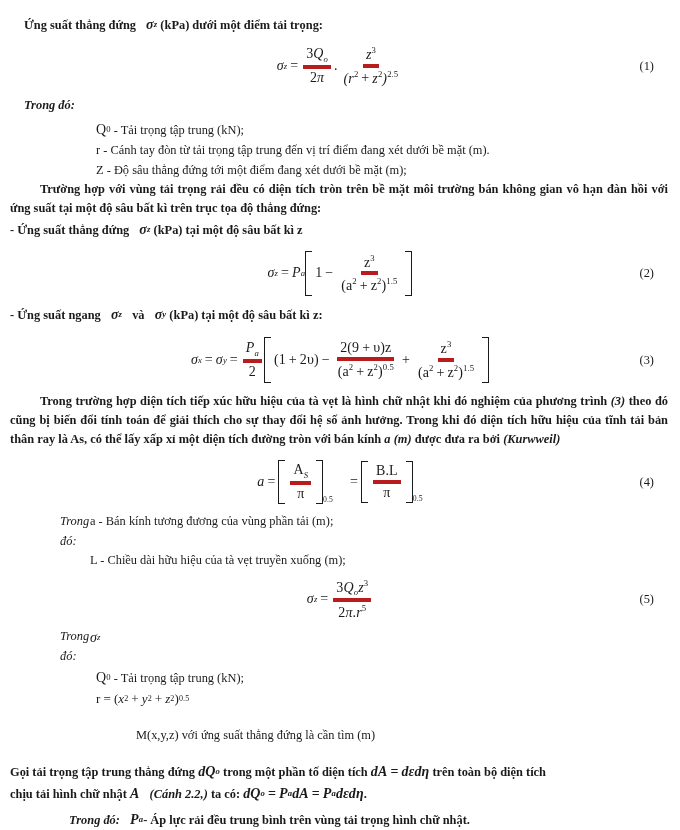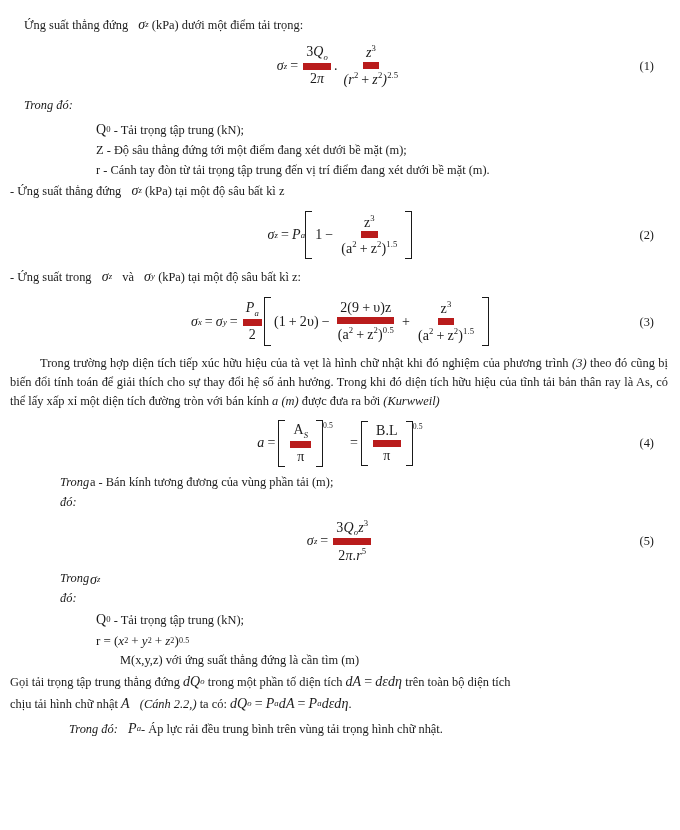--- a/index.html
+++ b/index.html
@@ -22,29 +22,30 @@
     height: 830px;
     padding: 0;
     box-sizing: border-box;
   }
   .para {
     margin: 0;
     padding: 0 12px 0 10px;
     line-height: 1.55;
     text-align: justify;
     text-justify: inter-word;
+    font-weight: bold;
   }
   .para.indent { text-indent: 30px; }
   .hang {
     margin: 0;
     padding-left: 96px;
     line-height: 1.58;
   }
   .hang2 {
-    margin: 0;
+    margin: 16px;
     padding-left: 120px;
     line-height: 1.58;
   }
   .it { font-style: italic; }
   .defs-row {
     display: flex;
     margin: 0;
     line-height: 1.6;
   }
   .defs-row .k {
@@ -84,21 +85,21 @@
   .math .rm { font-style: normal; }
   .frac {
     display: inline-flex;
     flex-direction: column;
     align-items: center;
     vertical-align: middle;
     margin: 0 2px;
   }
   .frac > .num {
     padding: 0 3px 1px 3px;
-    border-bottom: 7px solid #b91c1c;
+    border-bottom: 4px solid #b91c1c;
     line-height: 1.15;
   }
   .frac > .den {
     padding: 1px 3px 0 3px;
     line-height: 1.15;
   }
   sup.s { font-size: 0.62em; vertical-align: super; font-style: normal; }
   sub.s { font-size: 0.62em; vertical-align: sub; font-style: normal; }
   sub.si { font-size: 0.62em; vertical-align: sub; font-style: italic; }
   .brk {
@@ -123,21 +124,21 @@
     border-bottom: 1.3px solid #1a1a1a;
     margin-left: 3px;
   }
   .brk > .inner {
     display: inline-flex;
     align-items: center;
     padding: 2px 0;
   }
   .pow-out {
     display: inline-flex;
-    align-items: flex-start;
+    align-items: flex-end;
   }
   .pow-out .pw {
     font-size: 0.55em;
     font-style: normal;
     margin-top: 1px;
   }
   .spacer4 { height: 4px; }
   .spacer6 { height: 6px; }
   .spacer8 { height: 8px; }
   .spacer10 { height: 10px; }
@@ -190,24 +191,25 @@
   <div class="spacer4"></div>
 
   <p class="hang">
     <span class="math" style="font-style:normal;">
         <span class="rm">Q</span>
         <sub class="s">0</sub>
       </span>
     <span>- Tải trọng tập trung (kN);</span>
   </p>
 
+  <p class="hang">r - Cánh tay đòn từ tải trọng tập trung đến vị trí điểm đang xét dưới bề mặt (m).</p>
+
   <p class="hang">Z - Độ sâu thẳng đứng tới một điểm đang xét dưới bề mặt (m);</p>
 
-  <p class="hang">r - Cánh tay đòn từ tải trọng tập trung đến vị trí điểm đang xét dưới bề mặt (m).</p>
-
+  <p class="para indent">Trường hợp với vùng tải trọng rải đều có diện tích tròn trên bề mặt môi trường bán không gian vô hạn đàn hồi với ứng suất tại một độ sâu bất kì trên trục tọa độ thẳng đứng:</p>
 
   <p class="para">
     <span>- Ứng suất thẳng đứng</span>
     <span class="gap"></span><span class="math">
         <span>σ</span>
         <sub class="si">z</sub>
       </span>
     <span>(kPa)  tại một độ sâu bất kì z</span>
   </p>
 
@@ -232,21 +234,21 @@
       </span>
           <span class="br"></span>
         </span>
     </span>
     <span class="eqtag">(2)</span>
   </div>
 
   <div class="spacer8"></div>
 
   <p class="para">
-    <span>- Ứng suất trong</span>
+    <span>- Ứng suất ngang</span>
     <span class="gap"></span><span class="math">
         <span>σ</span>
         <sub class="si">z</sub>
       </span>
     <span class="gap"></span><span>và</span>
     <span class="gap"></span><span class="math">
         <span>σ</span>
         <sub class="si">y</sub>
       </span>
     <span>(kPa) tại một độ sâu bất kì z:</span>
@@ -337,20 +339,24 @@
   </div>
 
   <div class="spacer6"></div>
 
   <div class="defs-row">
     <span class="k">Trong đó:</span>
     <span class="v">a - Bán kính tương đương của vùng phần tải (m);</span>
   </div>
   <div class="defs-row">
     <span class="k"></span>
+    <span class="v">L - Chiều dài hữu hiệu của tà vẹt truyền xuống (m);</span>
+  </div>
+  <div class="defs-row">
+    <span class="k"></span>
   </div>
 
 
   <div class="spacer6"></div>
 
   <div class="eqline" style="height:44px;">
     <span class="math">
       <span>σ</span>
         <sub class="si">z</sub>
         <span class="op">=</span>

